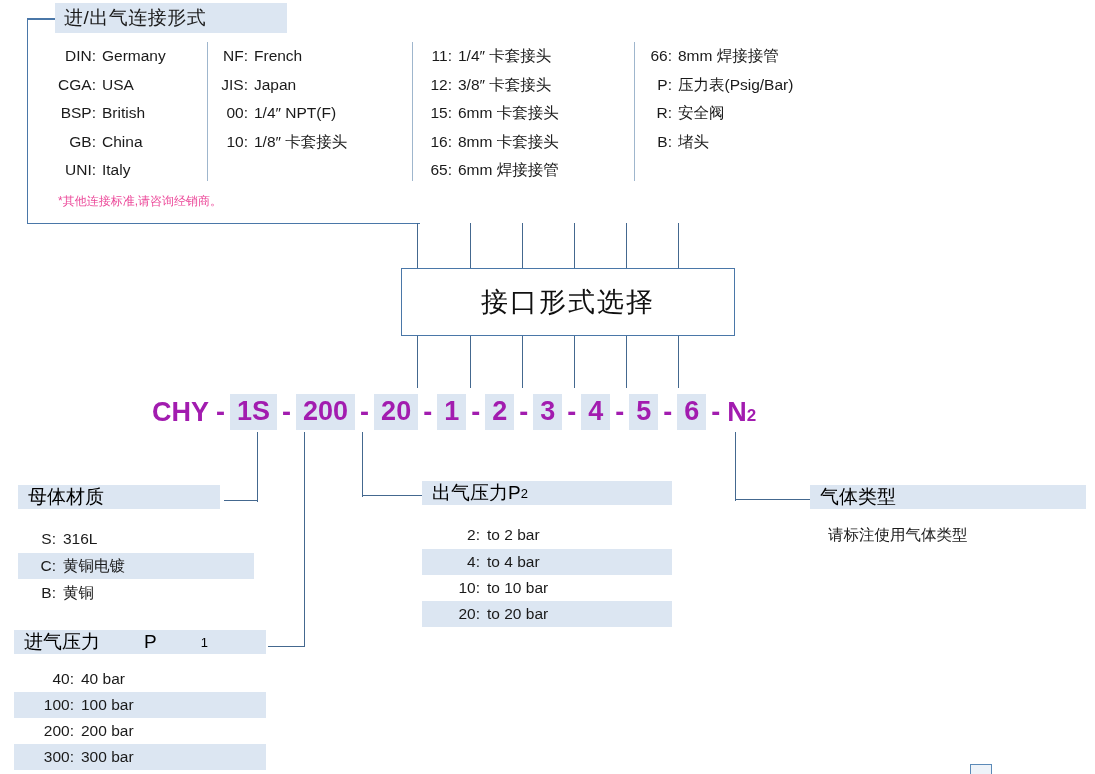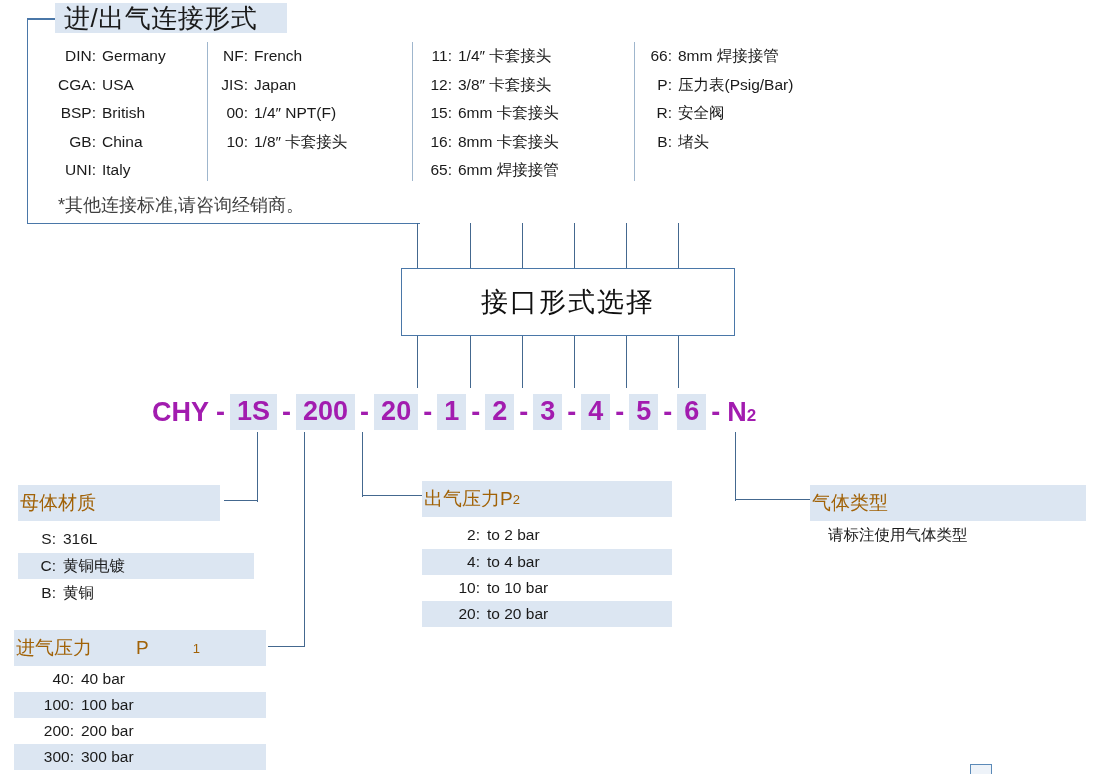--- a/index.html
+++ b/index.html
@@ -22,42 +22,42 @@
   #top-frame{
     left:27px;top:18px;width:393px;height:206px;
     border-left:1.6px solid #4a77a8;
     border-bottom:1.6px solid #4a77a8;
     box-sizing:border-box;
   }
   #top-frame-nub{left:27px;top:18px;width:28px;height:1.6px;background:#4a77a8;}
   #top-title{
     left:55px;top:3px;width:232px;height:30px;
     display:flex;align-items:center;padding-left:9px;box-sizing:border-box;
-    font-size:26px;color:#1a1a1a;letter-spacing:.5px;
+    font-size:19px;color:#1a1a1a;letter-spacing:.5px;
   }
 
   .col{position:absolute;top:42px;}
   .col .row{
     display:flex;font-size:15.5px;line-height:28.6px;white-space:nowrap;
     color:#1a1a1a;
   }
   .col .row .k{text-align:right;padding-right:6px;}
   .col .row .v{text-align:left;}
 
   #c1{left:46px;}   #c1 .k{width:50px;}
   #c2{left:214px;}  #c2 .k{width:34px;}
   #c3{left:424px;}  #c3 .k{width:28px;}
   #c4{left:646px;}  #c4 .k{width:26px;}
 
   .vdiv{position:absolute;width:1.2px;background:#9fb6cd;}
   #vd1{left:207px;top:42px;height:139px;}
   #vd2{left:412px;top:42px;height:139px;}
   #vd3{left:634px;top:42px;height:139px;}
 
-  #top-note{left:58px;top:193px;font-size:18px;color:#404040;white-space:nowrap;}
+  #top-note{left:58px;top:193px;font-size:12px;color:#ec4899;white-space:nowrap;}
 
   
   .tick{position:absolute;width:1.4px;background:#44688f;}
 
   
   #main-box{
     left:401px;top:268px;width:334px;height:68px;
     border:1.5px solid #4a77a8;box-sizing:border-box;
     display:flex;align-items:center;justify-content:center;
     font-size:27px;letter-spacing:2px;color:#101010;background:#fff;
@@ -71,22 +71,22 @@
   }
   #code-line .seg{
     background:#dce6f2;padding:2px 7px 3px 7px;display:inline-block;
   }
   #code-line .seg.plain{background:transparent;padding:2px 2px;}
   #code-line .dash{padding:0 5px;display:inline-block;}
   #code-line .sub{font-size:17px;vertical-align:baseline;font-weight:bold;}
 
   
   .panel-title{
-    position:absolute;height:36px;display:flex;align-items:center;
-    padding-left:2px;box-sizing:border-box;font-size:19px;color:#a16207;
+    position:absolute;height:24px;display:flex;align-items:center;
+    padding-left:10px;box-sizing:border-box;font-size:19px;color:#000000;
   }
   .panel-title .sub{font-size:13px;}
   .opt{
     position:absolute;display:flex;font-size:15.5px;height:26px;
     align-items:center;color:#1a1a1a;white-space:nowrap;box-sizing:border-box;
   }
   .opt .k{text-align:right;padding-right:7px;}
   .opt .v{text-align:left;}
 
   

